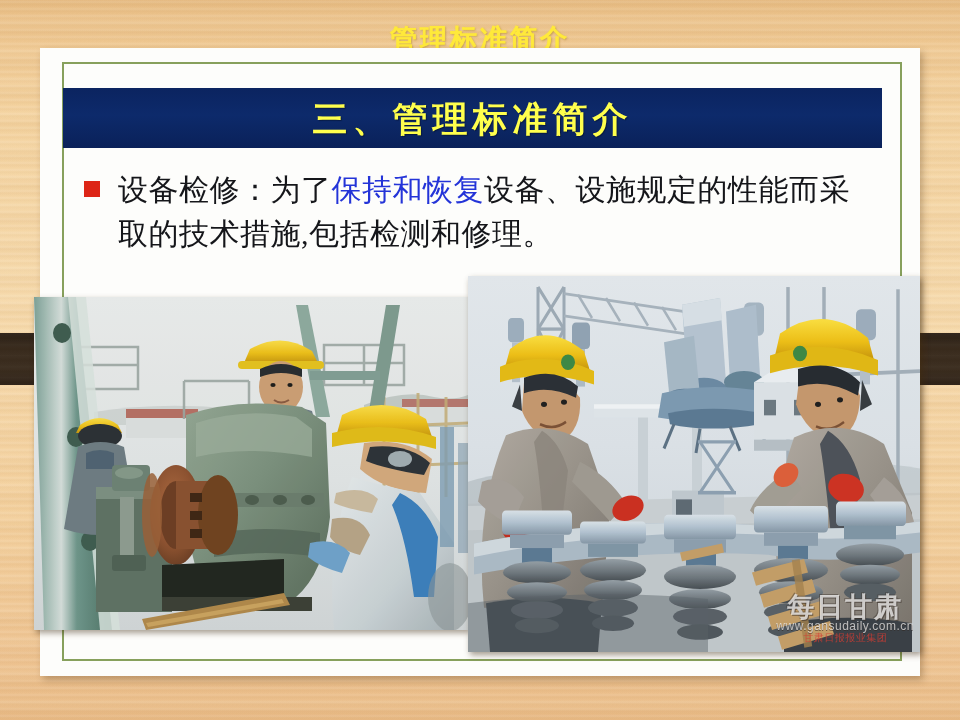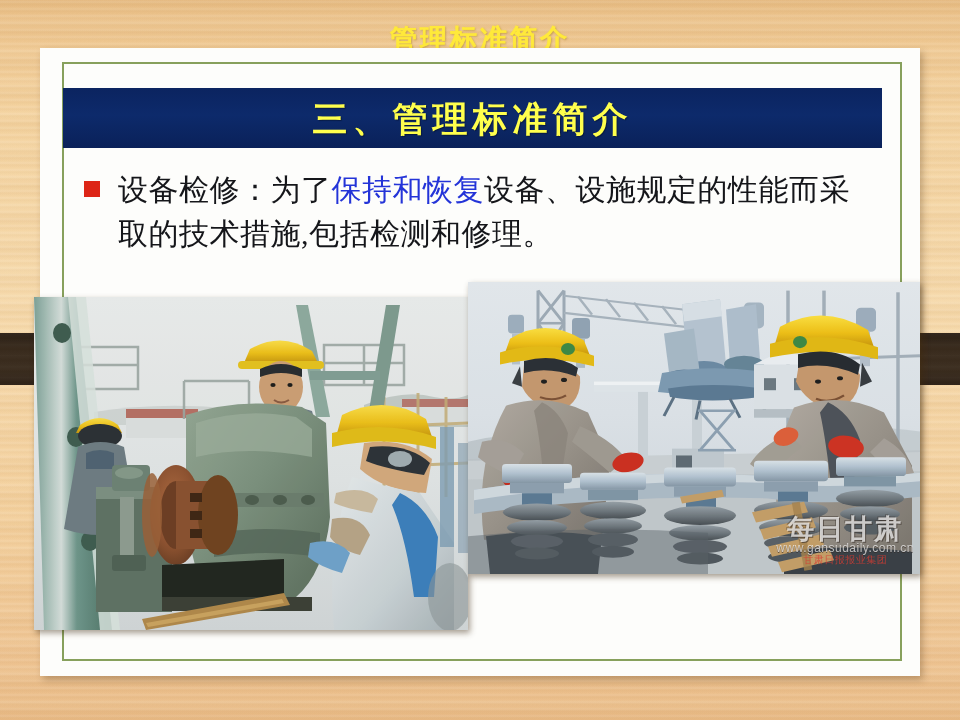--- a/index.html
+++ b/index.html
@@ -176,23 +176,23 @@
     box-shadow: 2px 3px 6px rgba(60,40,15,0.45);
   }
   .photo-left {
     left: 34px;
     top: 297px;
     width: 434px;
     height: 333px;
   }
   .photo-right {
     left: 468px;
-    top: 282px;
+    top: 276px;
     width: 452px;
-    height: 292px;
+    height: 376px;
   }
   .photo svg { display: block; width: 100%; height: 100%; }
 
   
   .watermark {
     position: absolute;
     right: 6px;
     bottom: 8px;
     text-align: center;
     z-index: 4;

